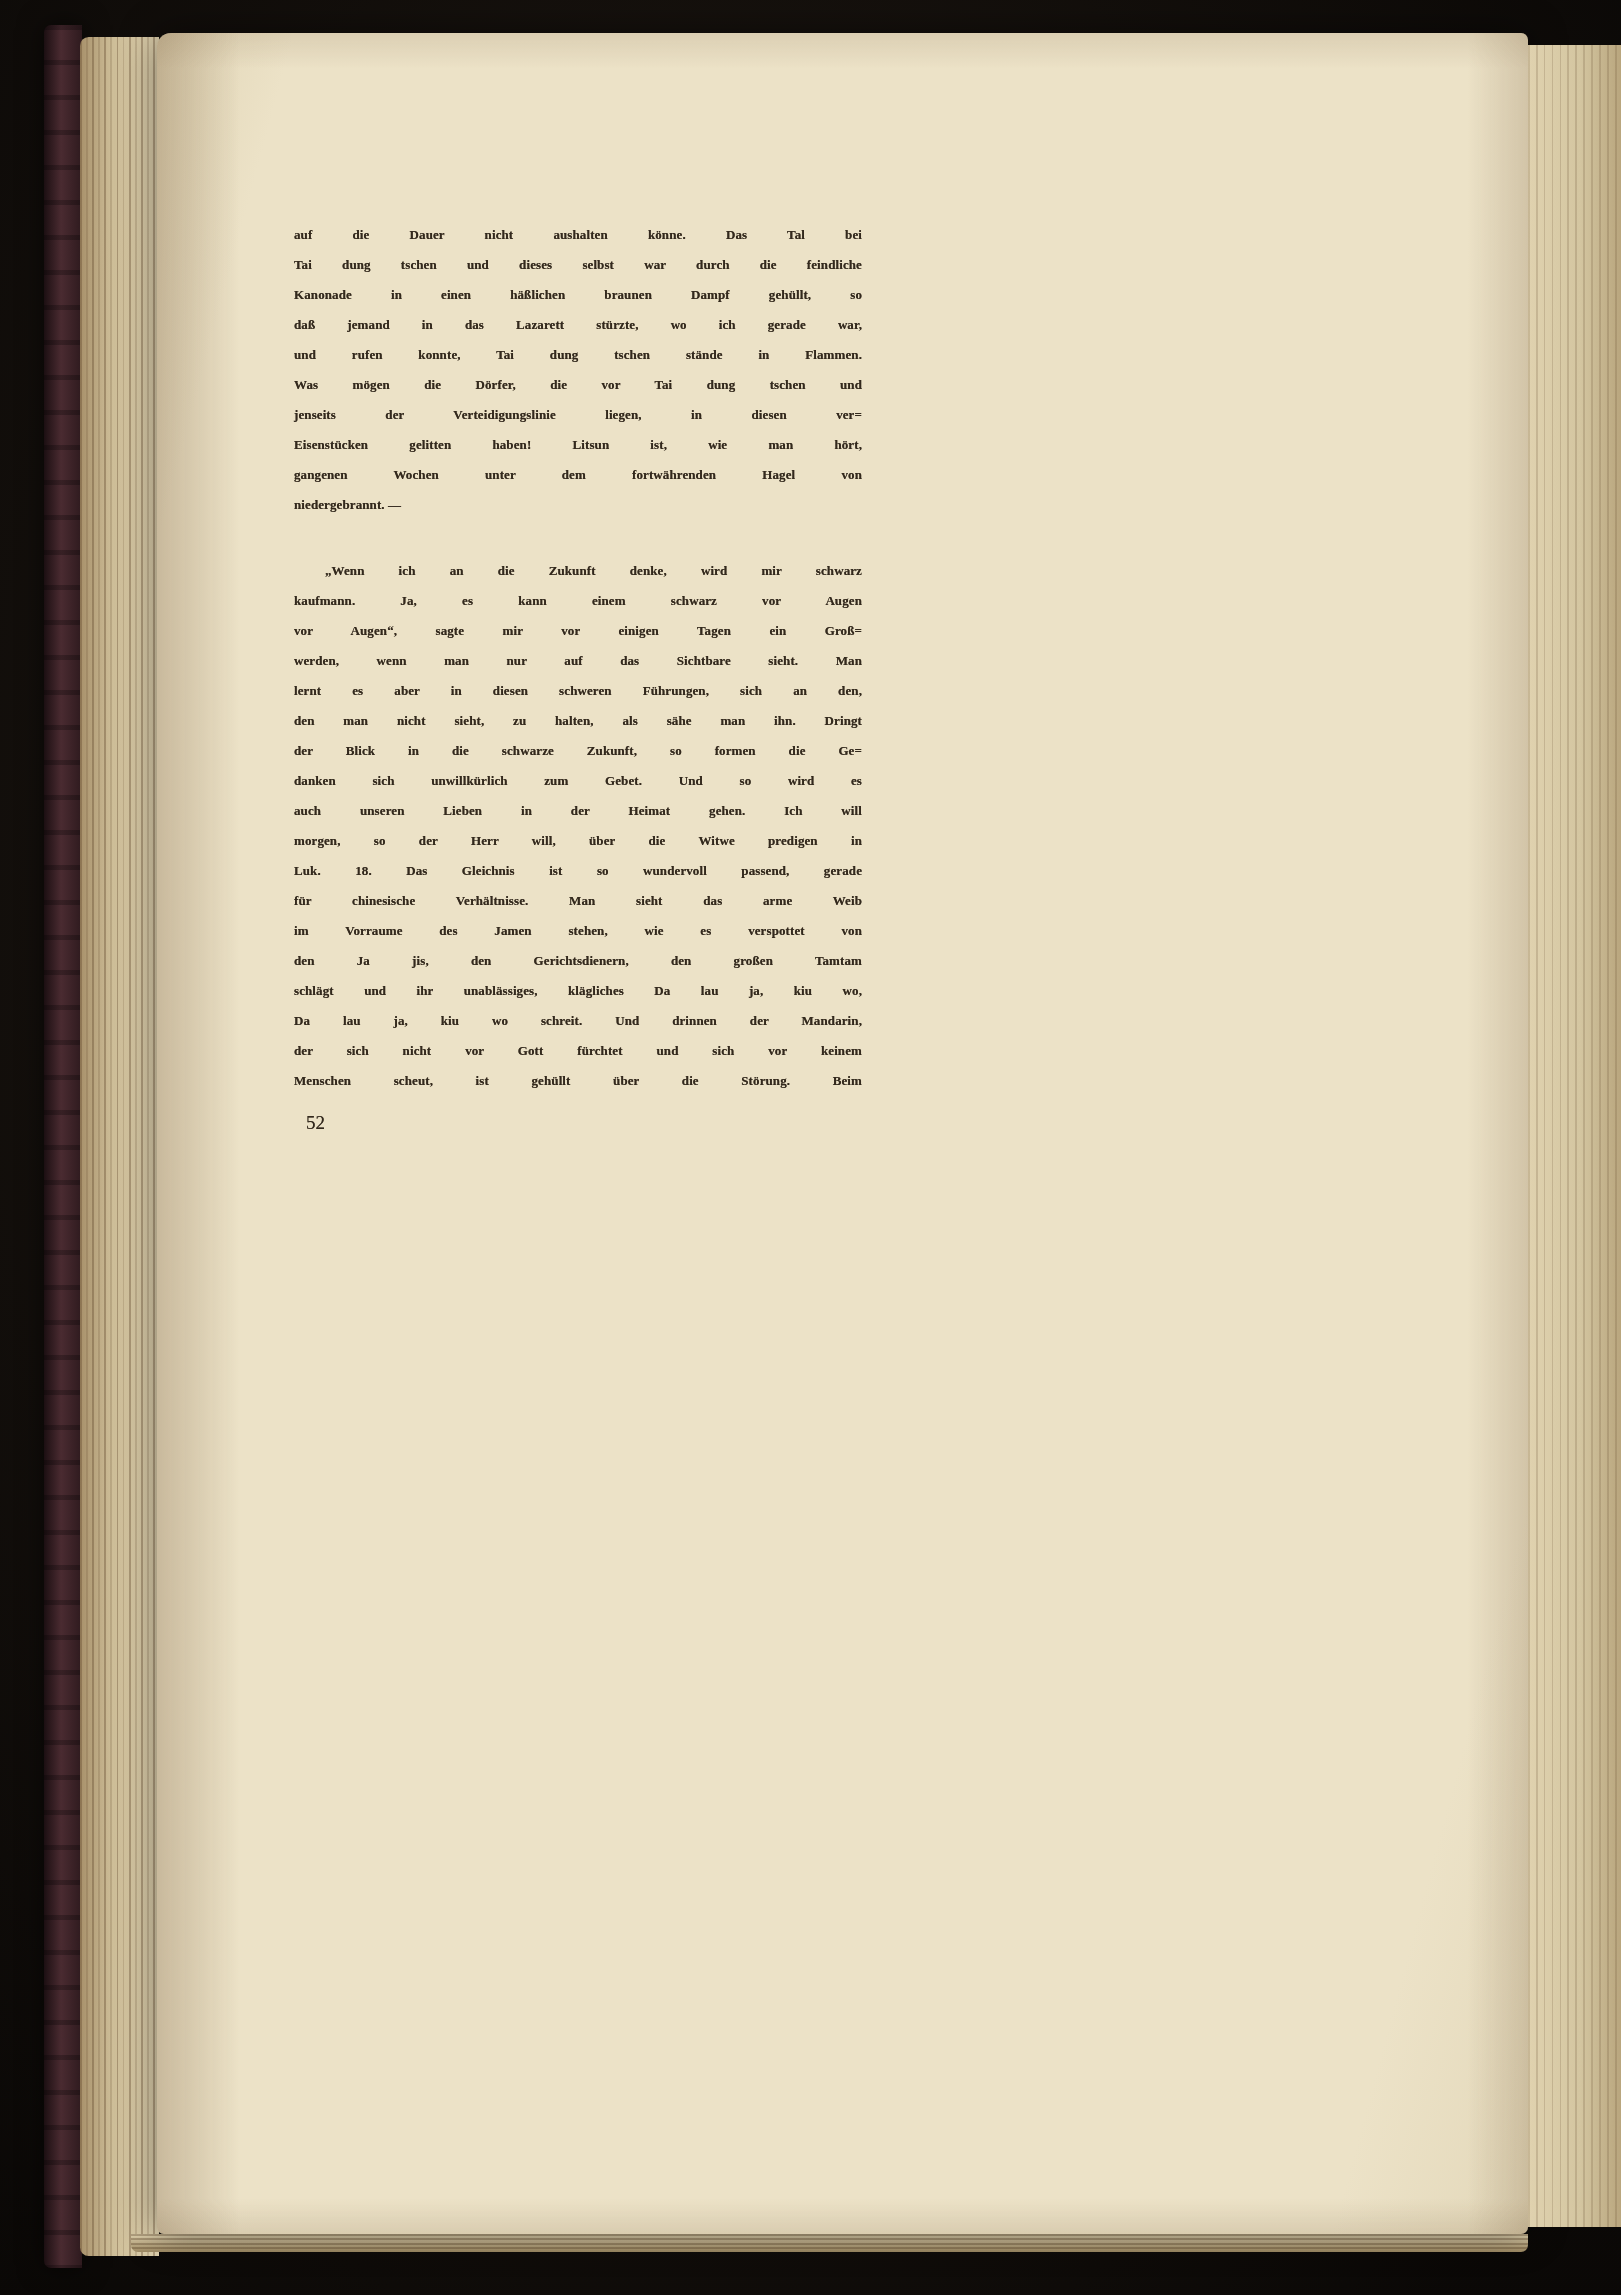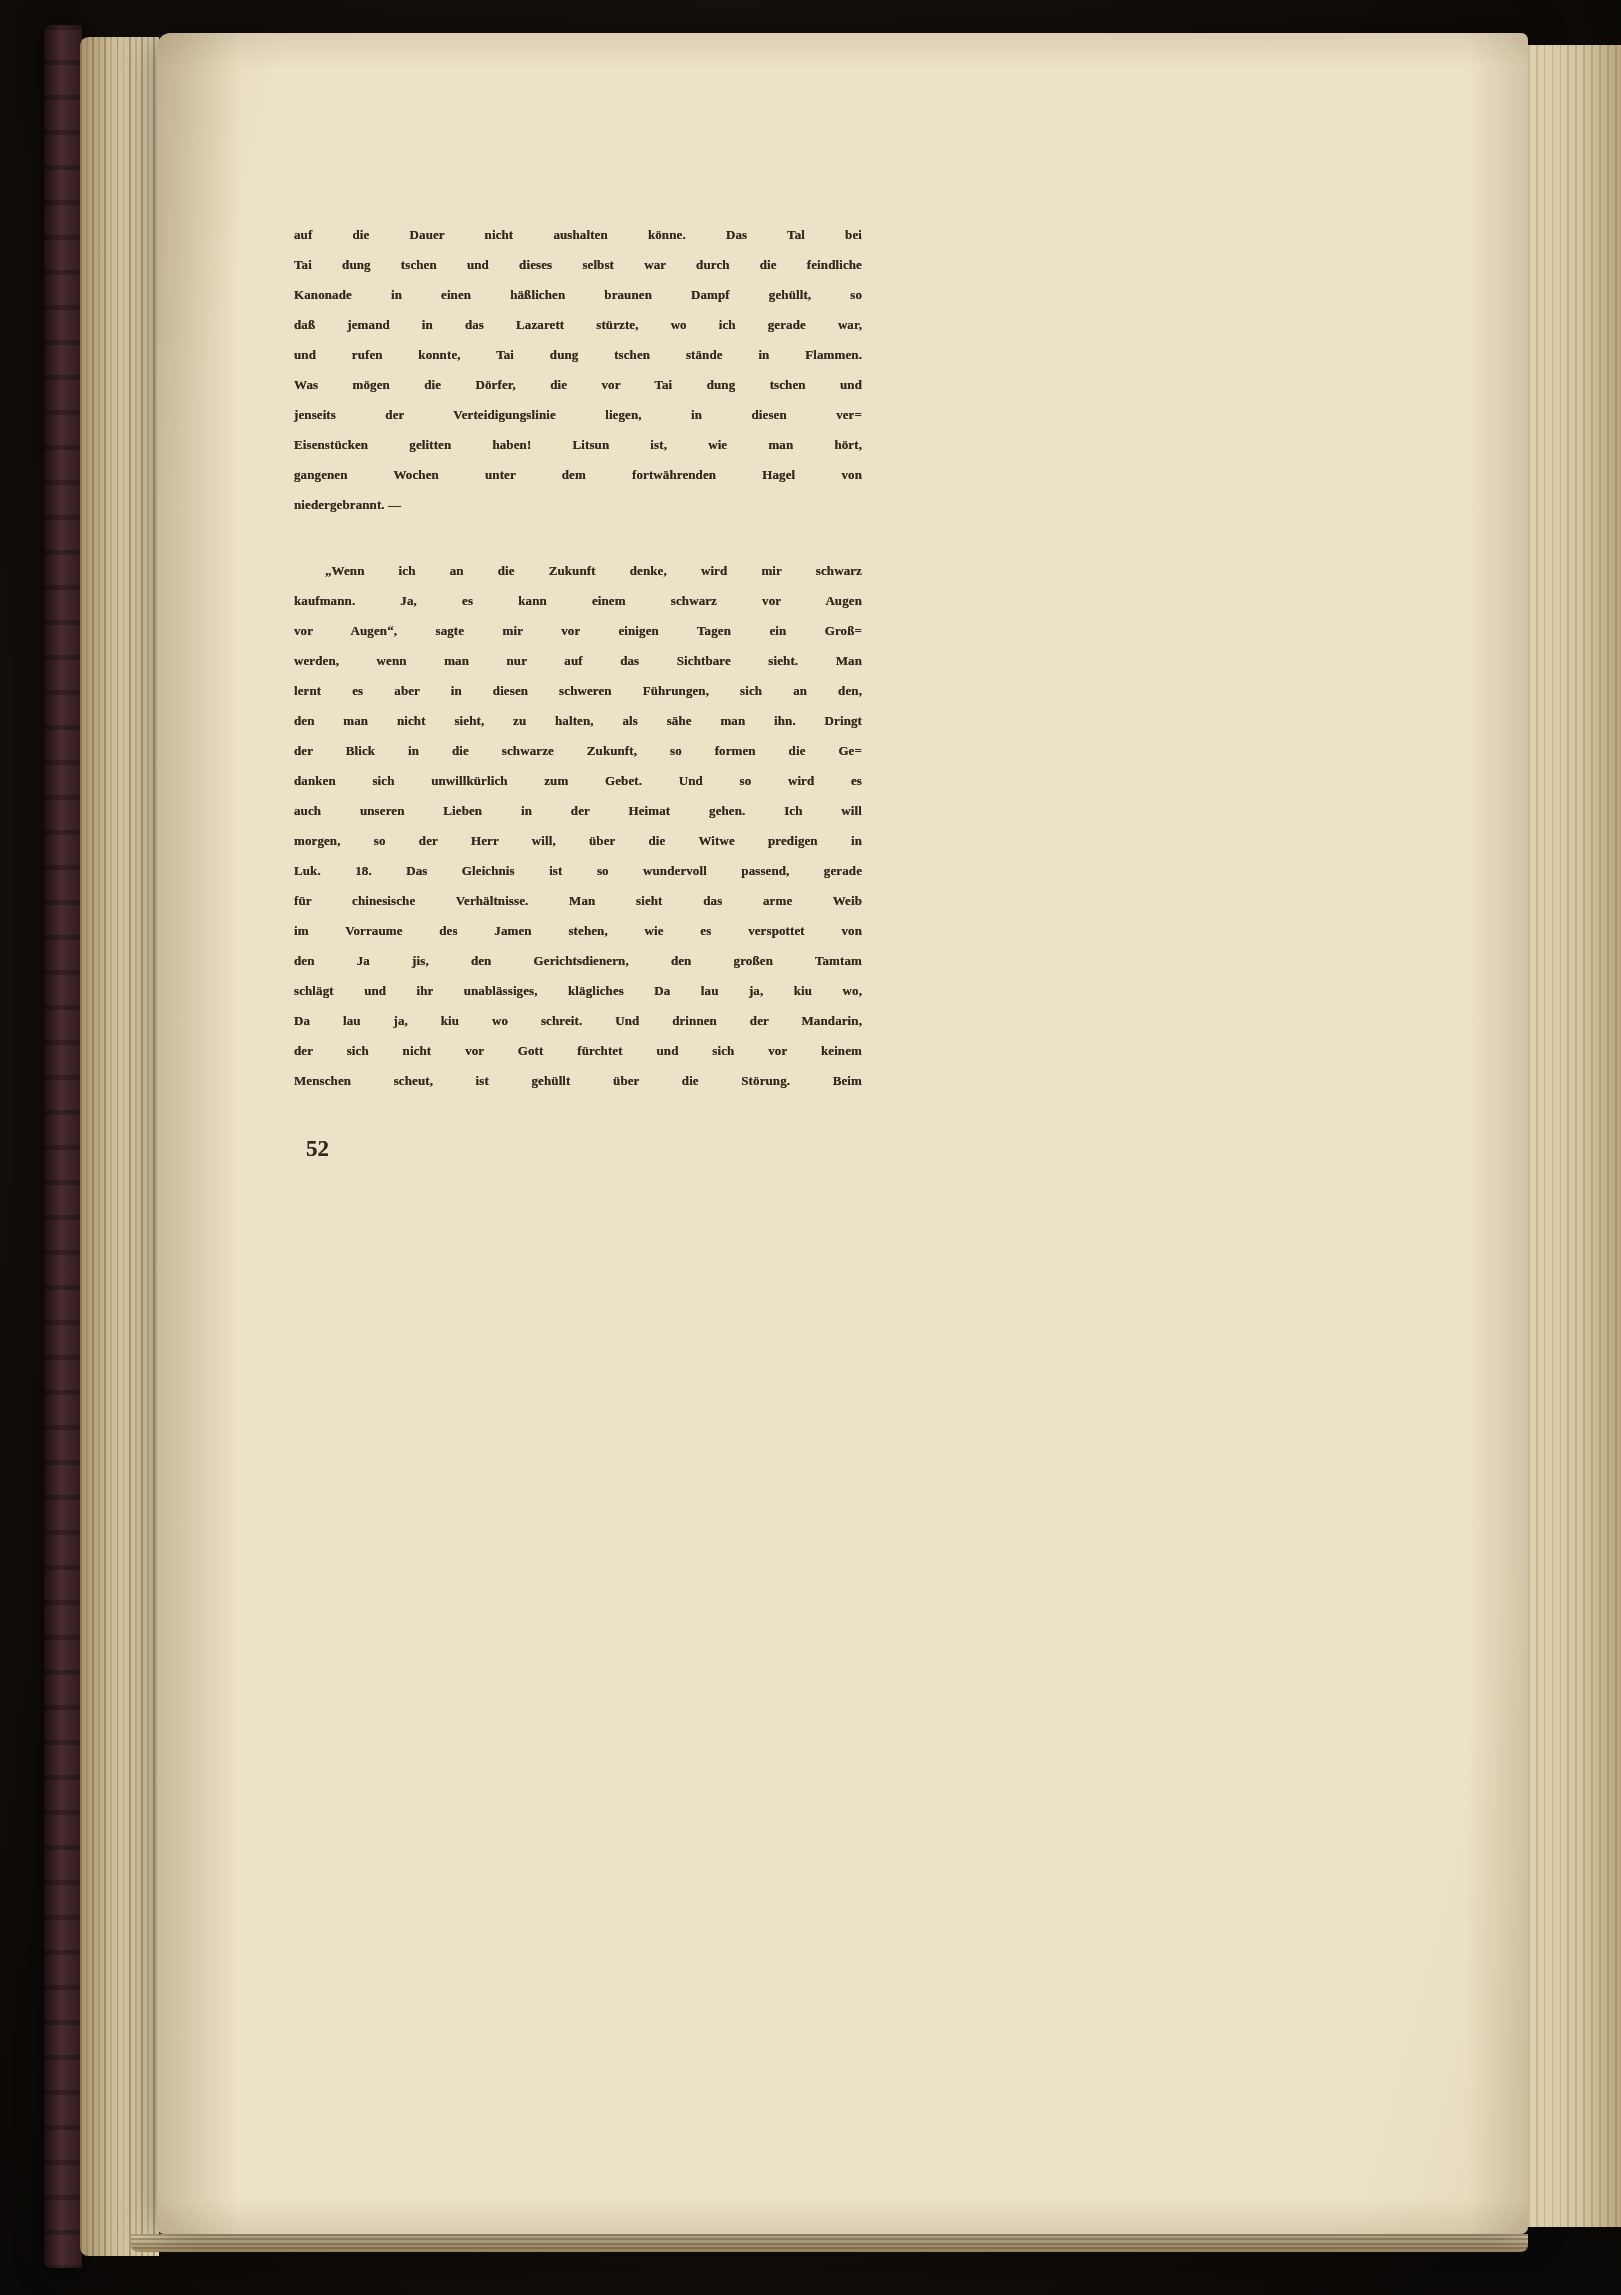--- a/index.html
+++ b/index.html
@@ -134,24 +134,23 @@
   .line.indent {
     text-indent: 31px;
     margin-top: 36px;
   }
 
   .pagenum {
     position: absolute;
     left: 149px;
     top: 1079px;
     color: var(--ink, #33291d);
-    font-size: 23px;
-    font-weight: 700;
+    font-size: 19px;
+    font-weight: 400;
     text-shadow: 0 0 0.4px rgba(51,41,29,0.7);
-    margin-top: 24px;
   }
 </style>
 </head>
 <body>
 
 <div class="scene">
   <div class="spine"></div>
   <div class="edges-left"></div>
   <div class="edges-bottom"></div>
   <div class="page">

